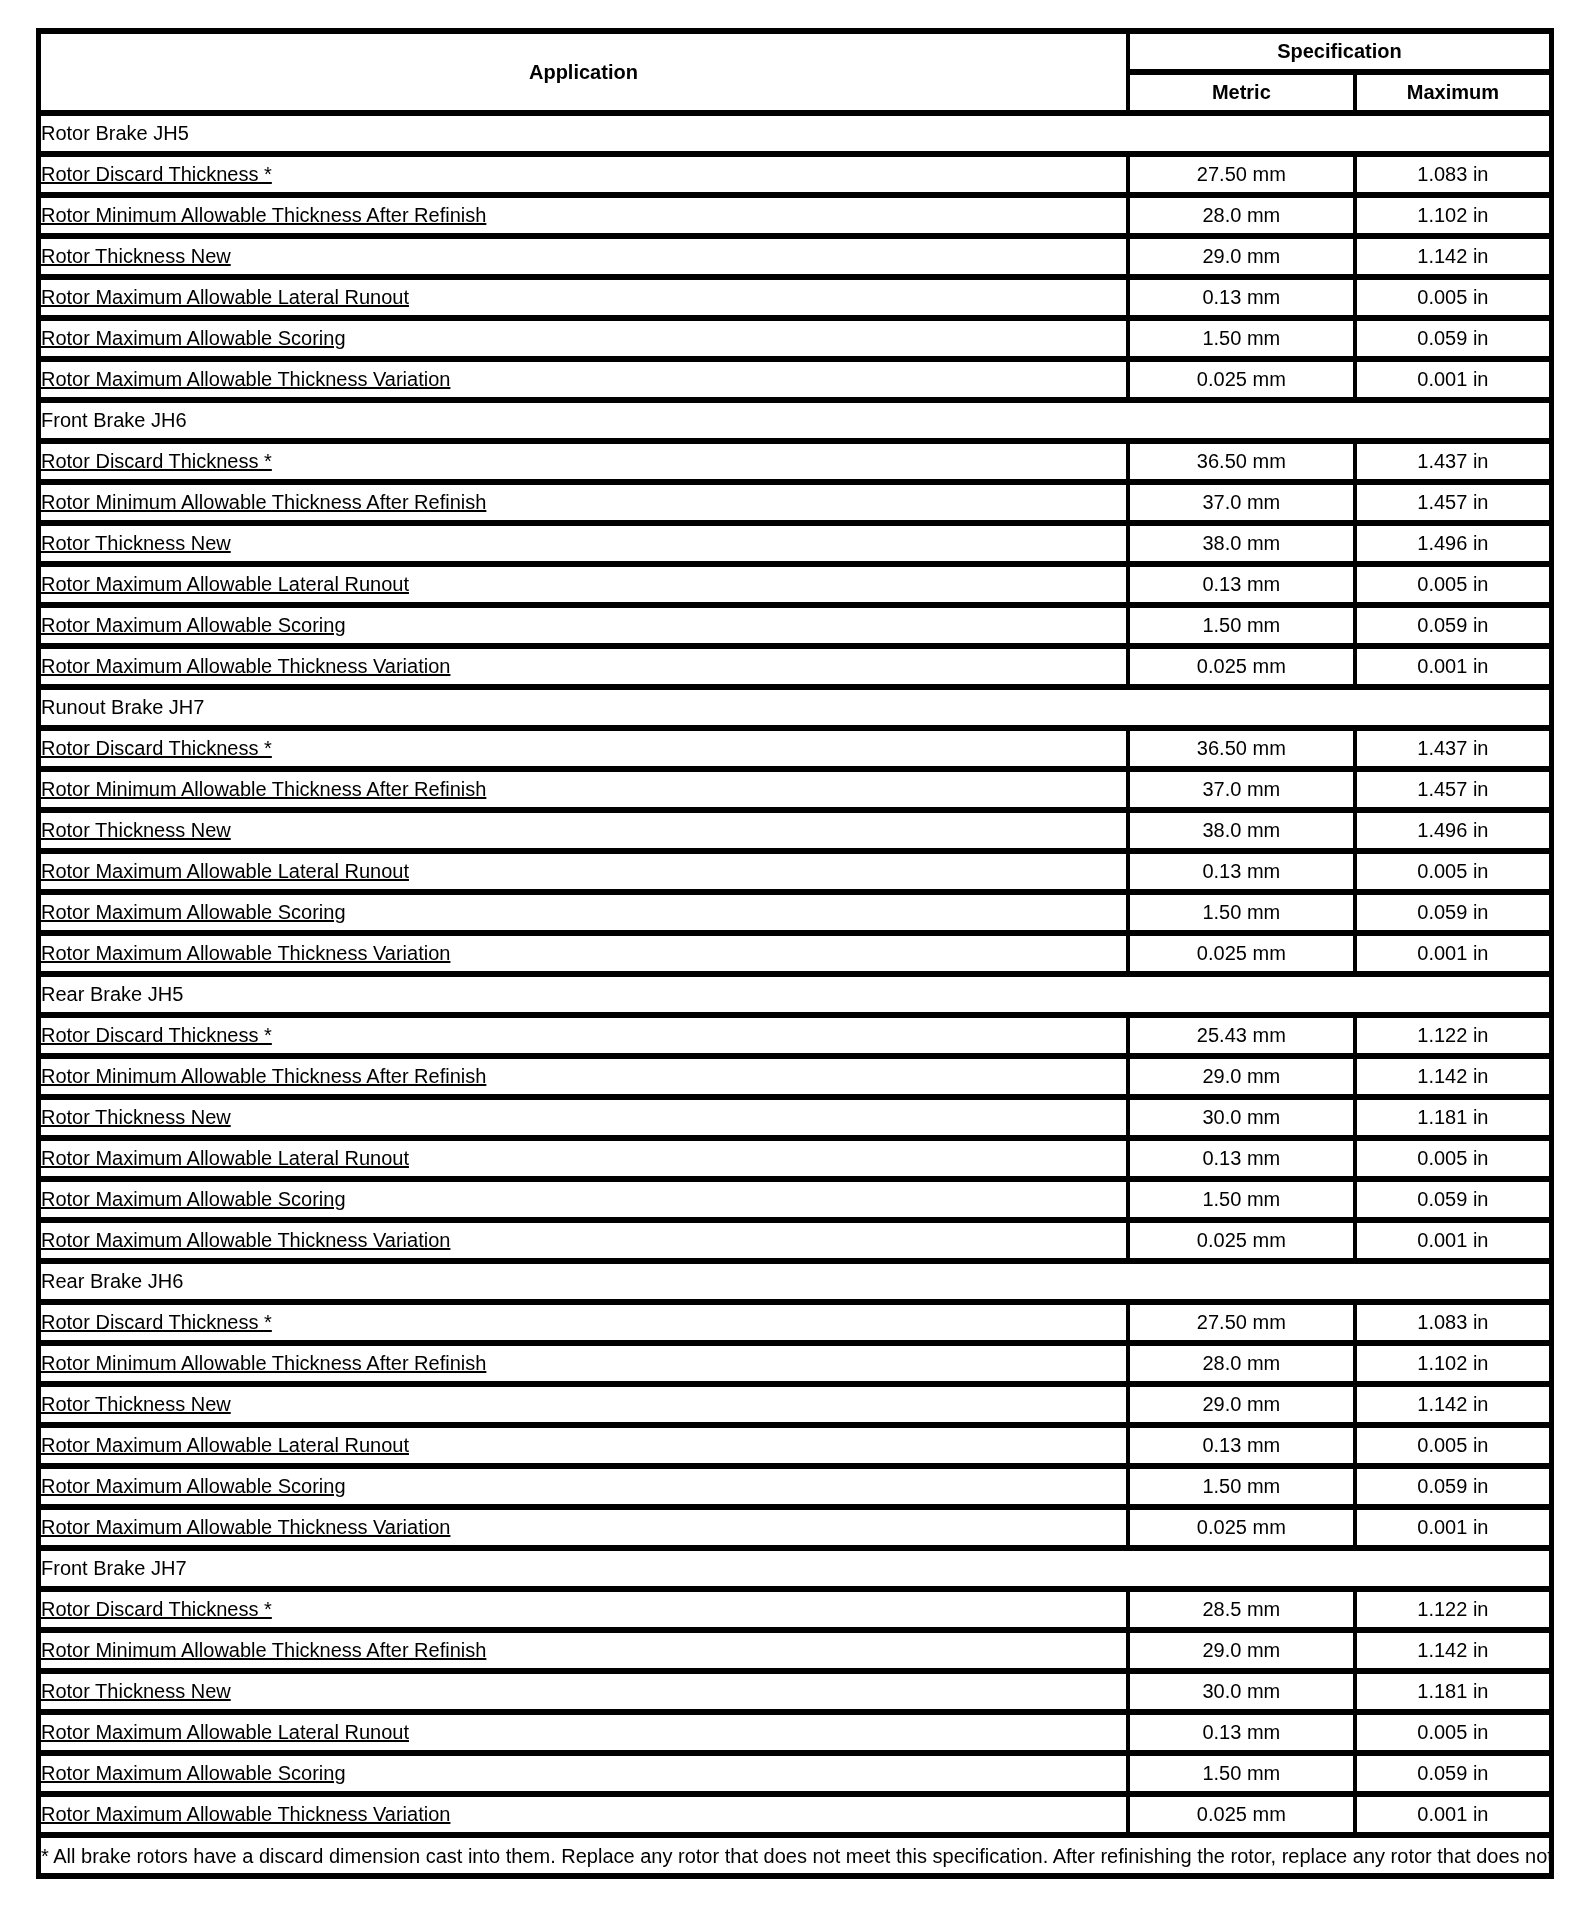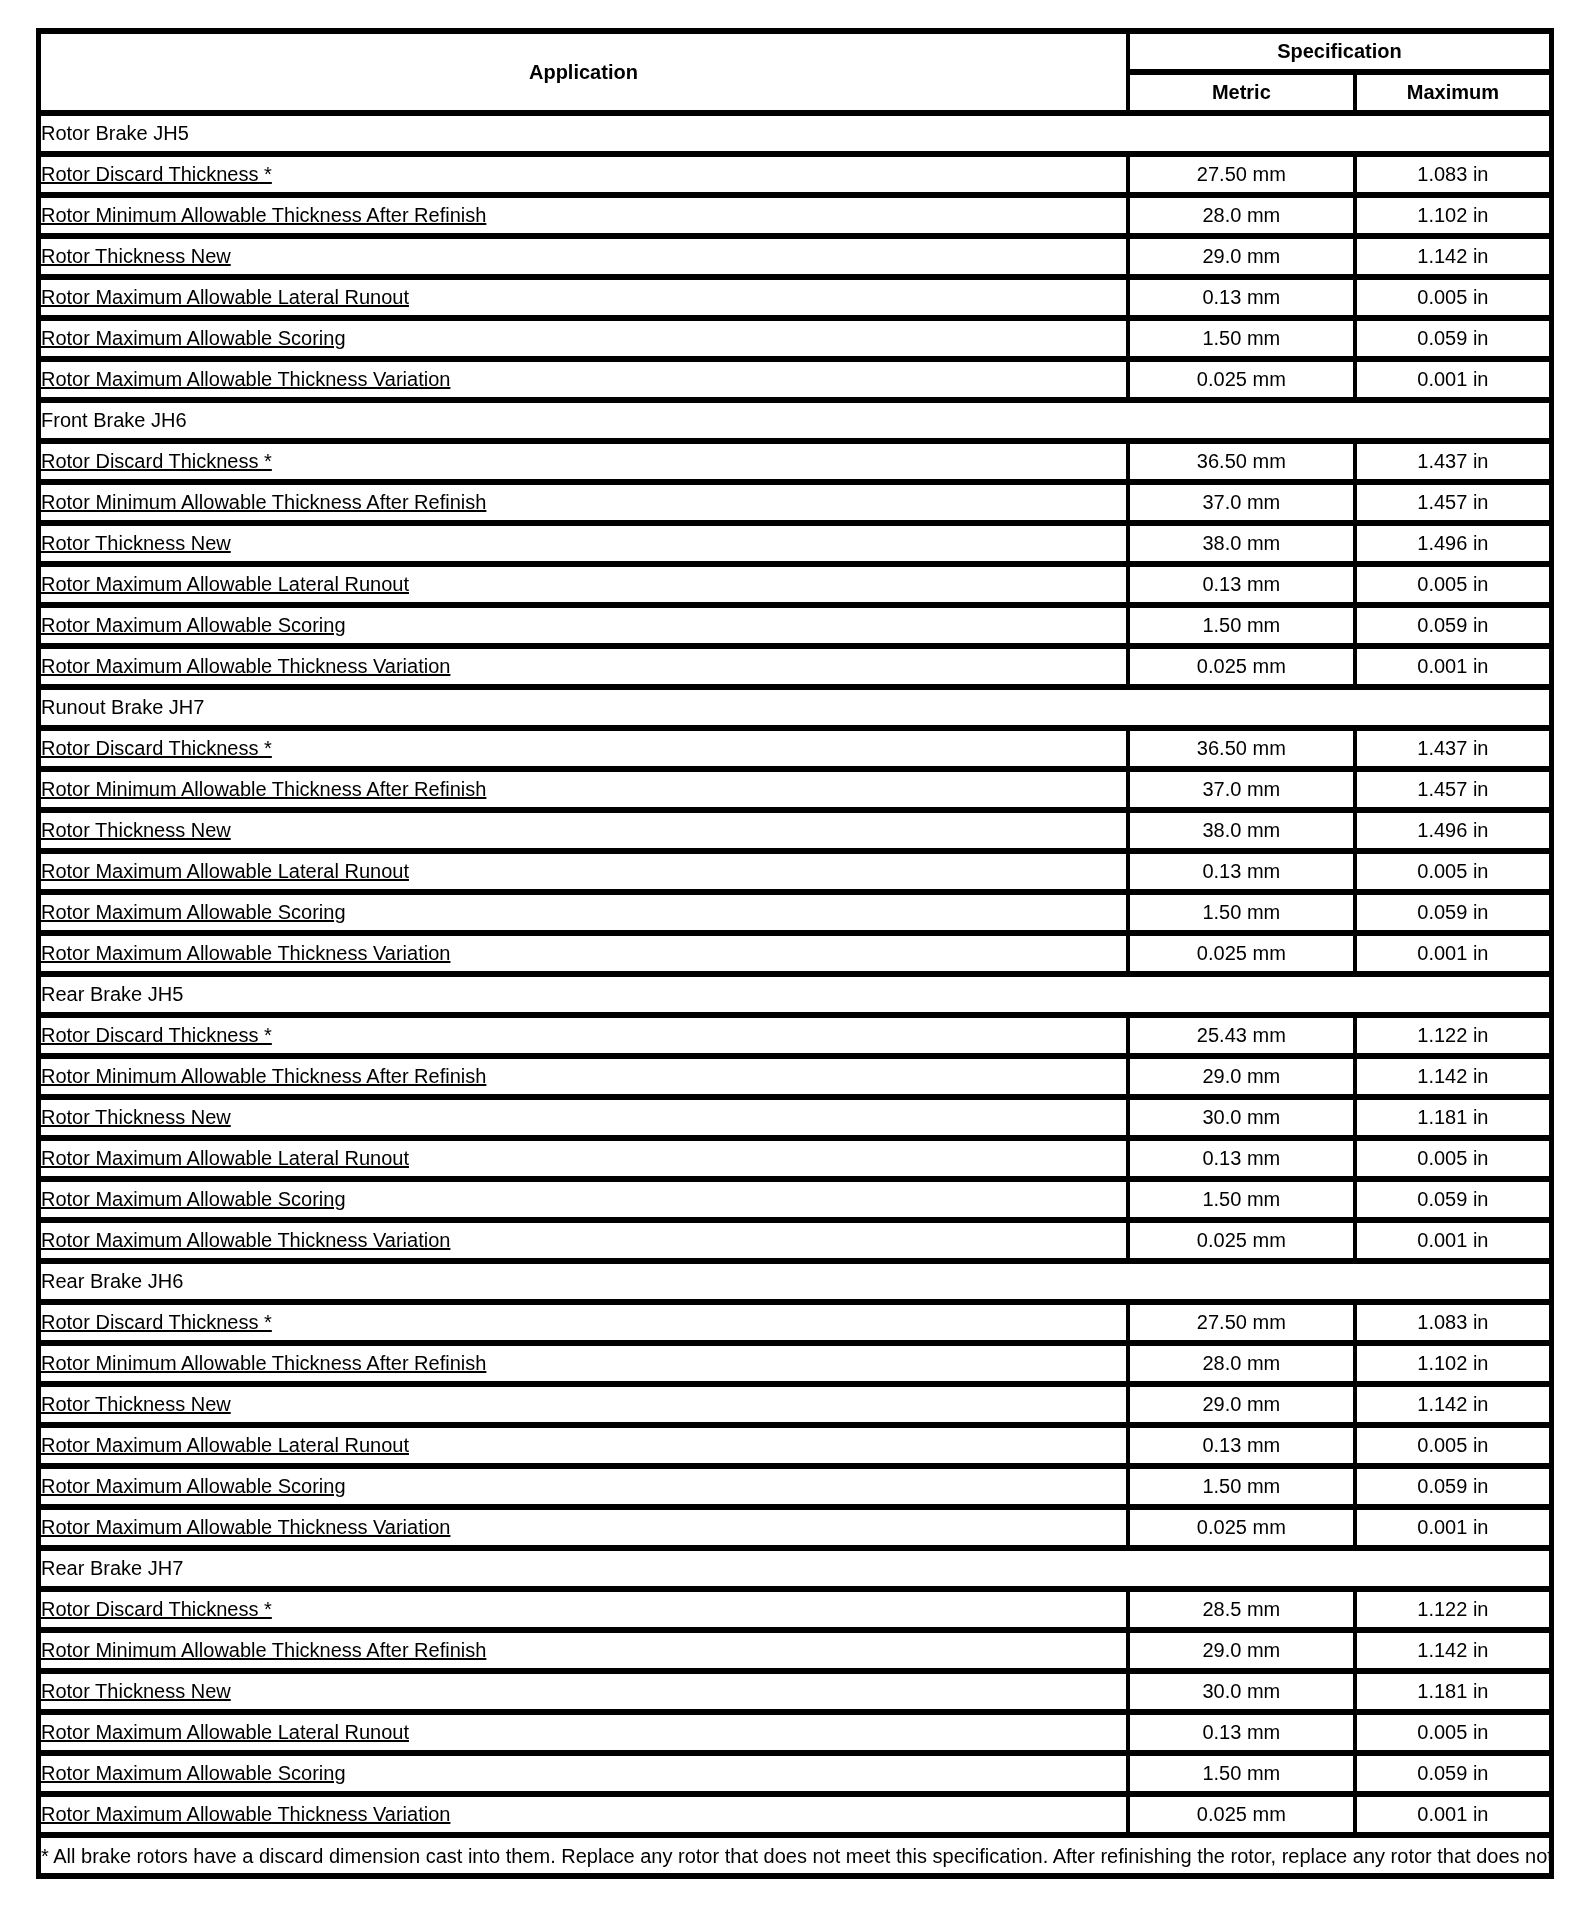--- a/index.html
+++ b/index.html
@@ -249,21 +249,21 @@
           <td class="label-cell">Rotor Maximum Allowable Scoring</td>
           <td class="value-cell">1.50 mm</td>
           <td class="value-cell">0.059 in</td>
         </tr>
         <tr>
           <td class="label-cell">Rotor Maximum Allowable Thickness Variation</td>
           <td class="value-cell">0.025 mm</td>
           <td class="value-cell">0.001 in</td>
         </tr>
         <tr>
-          <td class="section-label" colspan="3">Rear Brake JH7</td>
+          <td class="section-label" colspan="3">Front Brake JH7</td>
         </tr>
         <tr>
           <td class="label-cell">Rotor Discard Thickness *</td>
           <td class="value-cell">28.5 mm</td>
           <td class="value-cell">1.122 in</td>
         </tr>
         <tr>
           <td class="label-cell">Rotor Minimum Allowable Thickness After Refinish</td>
           <td class="value-cell">29.0 mm</td>
           <td class="value-cell">1.142 in</td>

